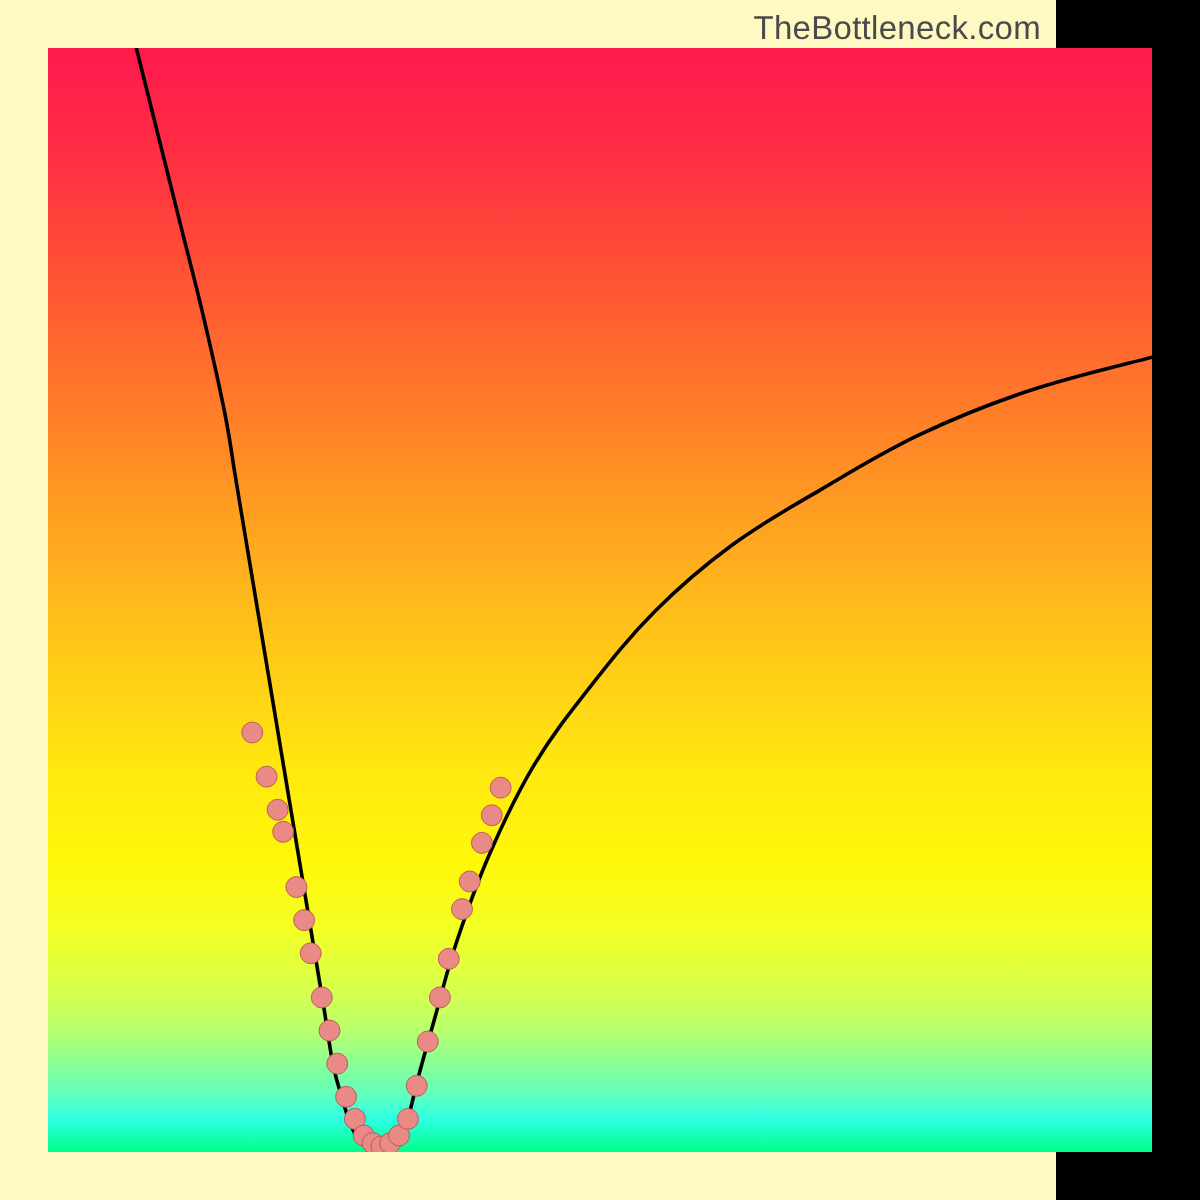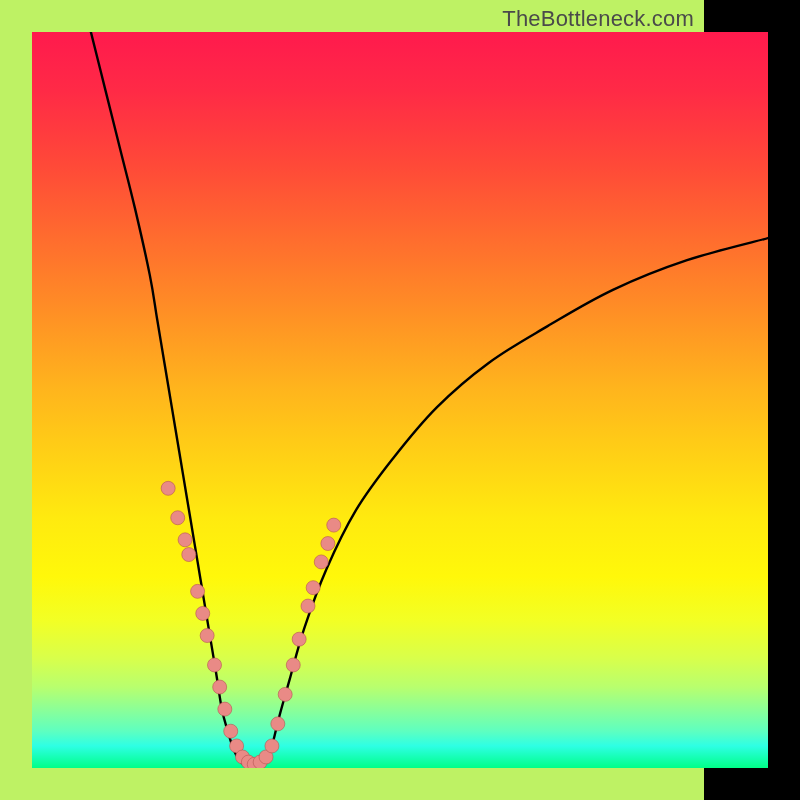--- a/index.html
+++ b/index.html
@@ -8,21 +8,21 @@
     width: 800px;
     height: 800px;
     overflow: hidden;
     background: #000;
     font-family: Arial, Helvetica, sans-serif;
   }
   .frame {
     position: relative;
     width: 704px;
     height: 800px;
-    background: #bef264;
+    background: #fef9c3;
     text-decoration: underline;
   }
   .plot {
     position: absolute;
     left: 32px;
     top: 32px;
     width: 736px;
     height: 736px;
     background: linear-gradient(to bottom,
       #ff1a4d 0%,

